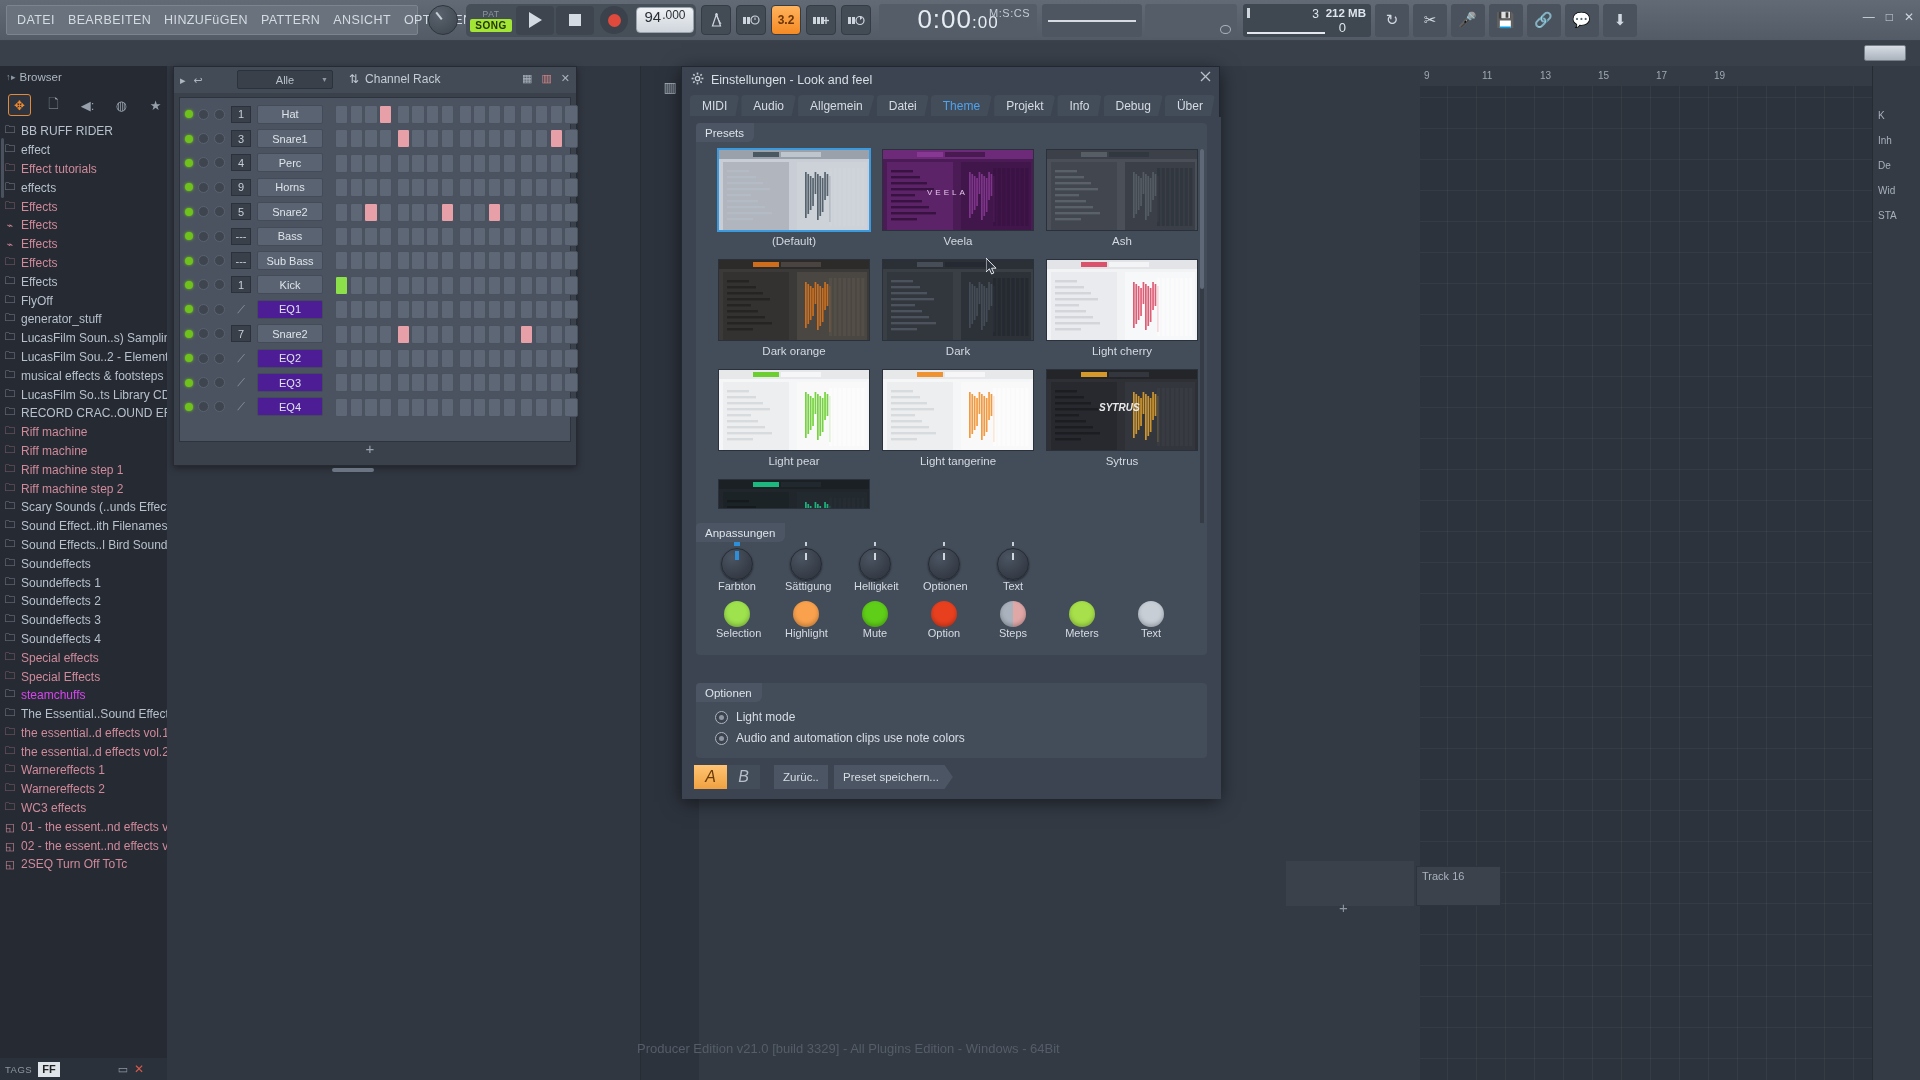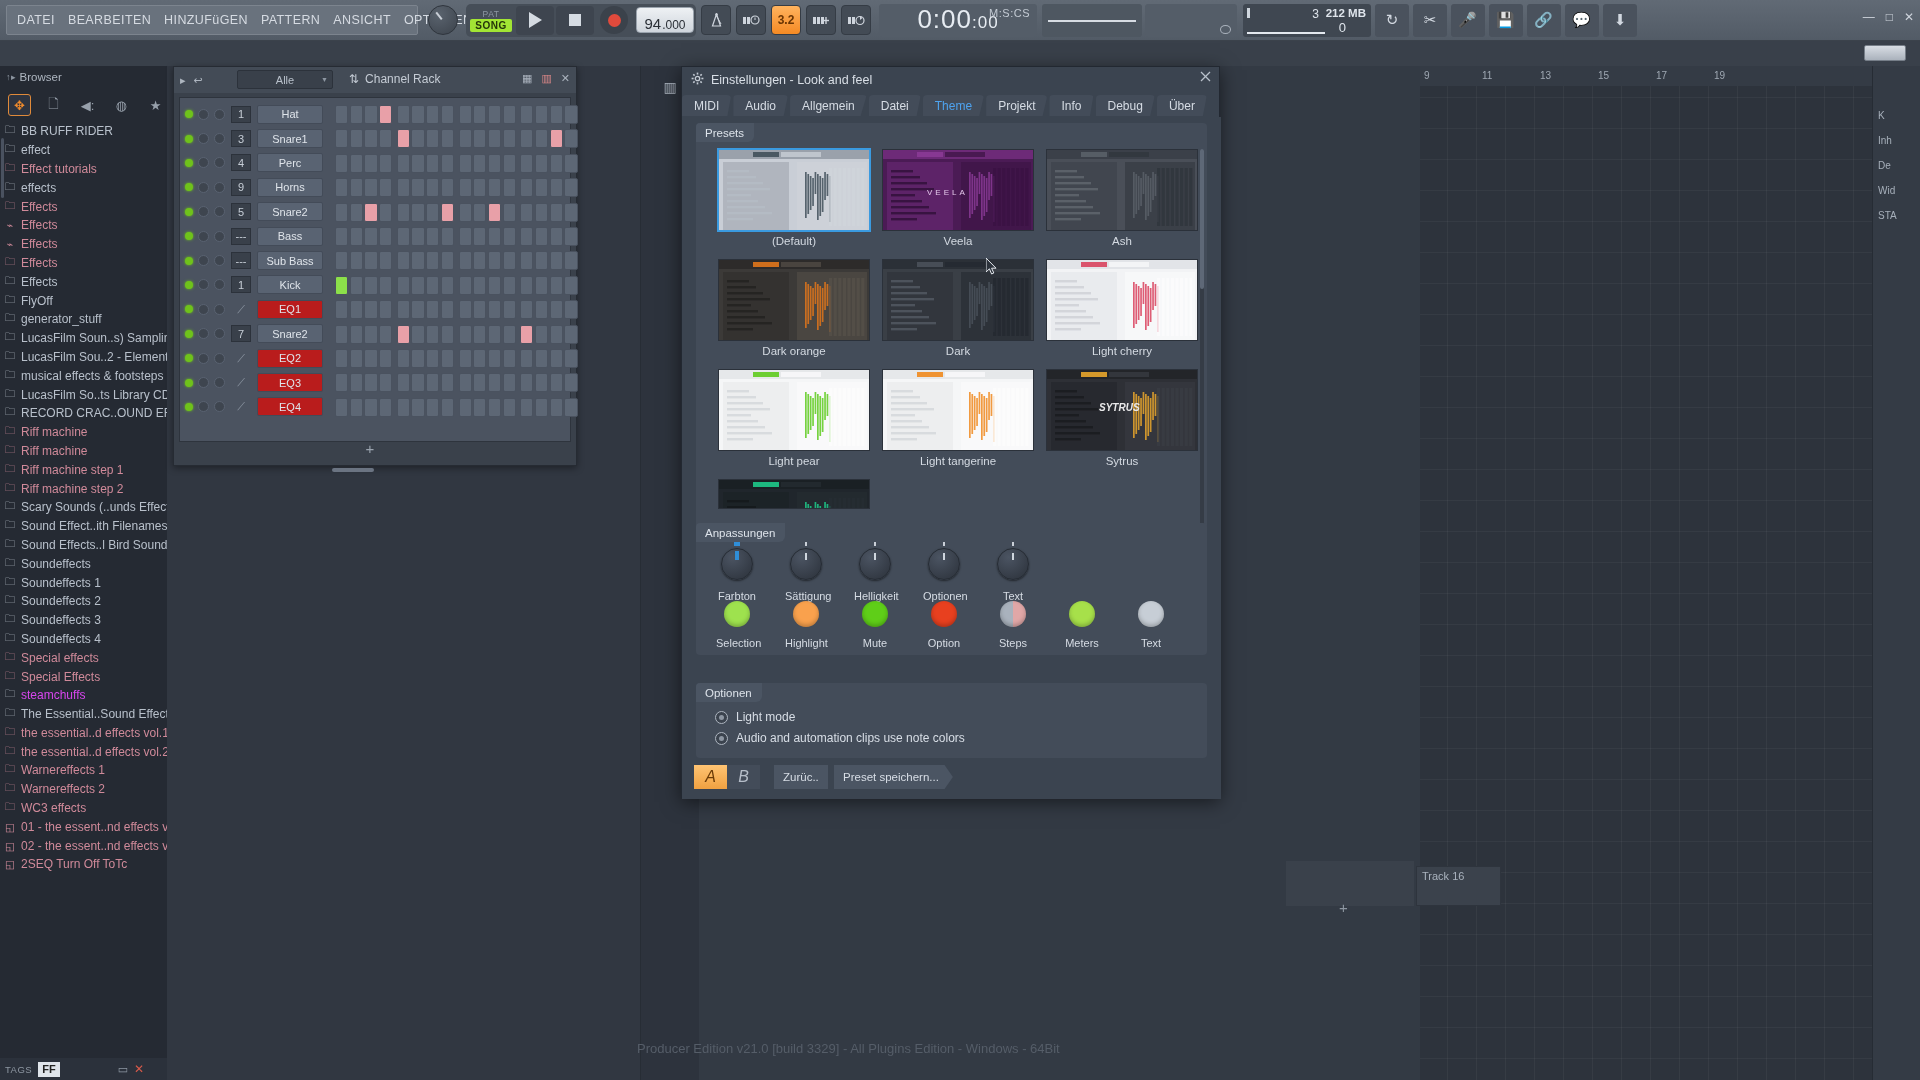--- a/index.html
+++ b/index.html
@@ -32,21 +32,21 @@
   .pat-song .song{ font-size:10px; background:#a2e534; color:#25350a; text-align:center;
                    border-radius:2px; font-weight:bold; letter-spacing:.5px; padding:1px 0;}
   .play-tri{ width:0;height:0;border-left:13px solid #d5dbe2;border-top:8px solid transparent;
              border-bottom:8px solid transparent;}
   .stop-sq{ width:12px;height:12px;background:#d5dbe2;}
   .rec-dot{ width:28px;height:28px;border-radius:50%;background:#3b424b;display:flex;
             align-items:center;justify-content:center;margin-left:5px;}
   .rec-dot i{ width:13px;height:13px;border-radius:50%;background:#e04a3c;display:block;}
   .tempo{ margin-left:8px;width:58px;height:26px;border-radius:4px;
           background:linear-gradient(#eef1f4,#cfd5dc); color:#2a2f36; display:flex;
-          align-items:flex-end; justify-content:center; gap:1px; border:1px solid #9aa3ad;}
+          align-items:flex-start; justify-content:center; gap:1px; border:1px solid #9aa3ad;}
   .tempo .big{font-size:15px;} .tempo .small{font-size:12px;}
   .sqbtn{ width:30px;height:30px;border-radius:4px;background:#434b55;border:1px solid #353c45;
           margin-left:5px;display:flex;align-items:center;justify-content:center;
           color:#cfd5dd;font-size:13px;}
   .sqbtn.on{ background:linear-gradient(#ffb35e,#f58a24); color:#6a3503; font-weight:bold;}
   .clock{ margin-left:8px;width:158px;height:33px;background:#545d68;border-radius:3px;
           position:relative;display:flex;justify-content:center;}
   .clock .t{ font-size:26px;color:#e7ecf2;letter-spacing:1px;font-family:"Liberation Sans",sans-serif;}
   .clock .t small{font-size:17px;}
   .clock .mscs{position:absolute;right:7px;top:3px;font-size:11px;color:#c3cad3;letter-spacing:.5px;}
@@ -103,21 +103,21 @@
   .rack-tools{position:absolute;right:6px;top:5px;display:flex;gap:9px;align-items:center;color:#aab2bd;font-size:11px;}
   .rack-body{position:absolute;left:5px;top:30px;width:392px;height:345px;background:#4b5360;
              border:1px solid #2e343d;}
   .ch-row{position:absolute;left:0;height:24.4px;display:flex;align-items:center;}
   .ch-led{width:8px;height:8px;border-radius:50%;background:#6fc21b;margin-left:5px;box-shadow:0 0 3px #6fc21b;}
   .ch-knob{width:11px;height:11px;border-radius:50%;background:#3e454f;border:1px solid #596271;margin-left:5px;}
   .ch-num{width:20px;height:17px;background:#39404a;border:1px solid #2c323b;color:#c7ced7;
           font-size:11px;display:flex;align-items:center;justify-content:center;margin-left:6px;}
   .ch-btn{width:66px;height:19px;background:#596372;border:1px solid #434b58;border-radius:2px;
           color:#dfe4ea;font-size:11px;display:flex;align-items:center;justify-content:center;margin-left:6px;}
-  .ch-btn.eq{background:#b91c1c;}
+  .ch-btn.eq{background:#4c1d95;}
   .ch-steps{position:absolute;left:0;display:flex;}
   .step{width:13.2px;height:19px;margin-right:1.5px;background:#5d6775;border:1px solid #4a525f;border-radius:2px;}
   .step.lit{background:#e8a0a8;}
   .step.g{background:#8ce04a;}
   .rack-plus{position:absolute;left:0;bottom:8px;width:392px;text-align:center;color:#9aa3ae;font-size:15px;}
   .rack-hsb{position:absolute;left:158px;bottom:-7px;width:42px;height:4px;background:#6b7482;border-radius:2px;}
 
   
   .playlist{position:absolute;left:1418px;top:66px;width:502px;height:1014px;background:#2d333c;}
   .pl-grid{position:absolute;inset:0;
@@ -146,21 +146,21 @@
   .mid-plus{position:absolute;left:698px;top:833px;color:#8d96a1;font-size:15px;}
   .mid-box{position:absolute;left:645px;top:795px;width:128px;height:45px;background:#3a414b;}
   .statusline{position:absolute;left:637px;bottom:24px;color:#555d68;font-size:13px;}
 
   
   .dlg{position:absolute;left:681px;top:66px;width:539px;height:732px;background:#3b4450;
        border:1px solid #222831;box-shadow:0 4px 18px rgba(0,0,0,.55);}
   .dlg-title{height:25px;display:flex;align-items:center;gap:7px;padding-left:9px;
              color:#d9dfe6;font-size:12.5px;position:relative;}
   .dlg-close{position:absolute;right:8px;top:4px;color:#b9c1cb;font-size:13px;}
-  .dlg-tabs{position:absolute;left:0;top:28px;display:flex;gap:2px;align-items:center;}
+  .dlg-tabs{position:absolute;left:8px;top:28px;display:flex;gap:2px;align-items:center;}
   .dtab{height:21px;padding:0 12px;background:#434c59;color:#d6dce4;font-size:12px;
         display:flex;align-items:center;border-radius:4px 4px 0 0;
         clip-path:polygon(0 0,100% 0,92% 100%,0 100%);}
   .dtab.sel{color:#4ea3ef;}
   .dlg-body{position:absolute;left:0;top:50px;width:539px;height:682px;background:#3b4450;}
 
   .grp{position:absolute;background:#434c59;border-radius:4px;}
   .grp-lbl{position:absolute;left:0;top:0;height:19px;padding:0 10px 0 9px;background:#4b5563;
            border-radius:4px 0 6px 0;color:#dde3ea;font-size:11.5px;display:flex;align-items:center;}
 
@@ -174,21 +174,21 @@
 
   .knobrow{position:absolute;left:20px;top:25px;display:flex;gap:27px;}
   .knobcell{width:42px;text-align:center;}
   .kn{width:32px;height:32px;border-radius:50%;margin:0 auto;position:relative;
       background:radial-gradient(circle at 35% 28%,#4b5462,#2b313a);
       border:1px solid #262c34;box-shadow:0 1px 2px rgba(0,0,0,.5);}
   .kn .tick{position:absolute;left:50%;top:4px;width:2px;height:7px;margin-left:-1px;background:#cfd6de;}
   .kn .dot{position:absolute;left:50%;top:-7px;width:2px;height:4px;margin-left:-1px;background:#c9cfd7;}
   .kn.hue .tick{background:#2f8ed8;height:9px;width:4px;margin-left:-2px;top:2px;}
   .kn.hue .dot{background:#2f8ed8;width:6px;height:4px;margin-left:-3px;}
-  .kncap{color:#d6dce4;font-size:11px;margin-top:10px;white-space:nowrap;}
+  .kncap{color:#d6dce4;font-size:11px;margin-top:0;white-space:nowrap;}
   .dotrow{position:absolute;left:20px;top:78px;display:flex;gap:27px;}
   .cdot{width:26px;height:26px;border-radius:50%;margin:0 auto;box-shadow:inset 0 -2px 4px rgba(0,0,0,.25);}
 
   .optrow{display:flex;align-items:center;gap:8px;margin:7px 0 0 19px;}
   .radio{width:13px;height:13px;border-radius:50%;border:1.5px solid #aeb6c1;background:#3b434e;
          display:flex;align-items:center;justify-content:center;}
   .radio i{width:5px;height:5px;border-radius:50%;background:#8d96a2;display:block;}
   .optlbl{color:#d8dee6;font-size:12px;}
 
   .ab{position:absolute;left:12px;bottom:10px;display:flex;}

